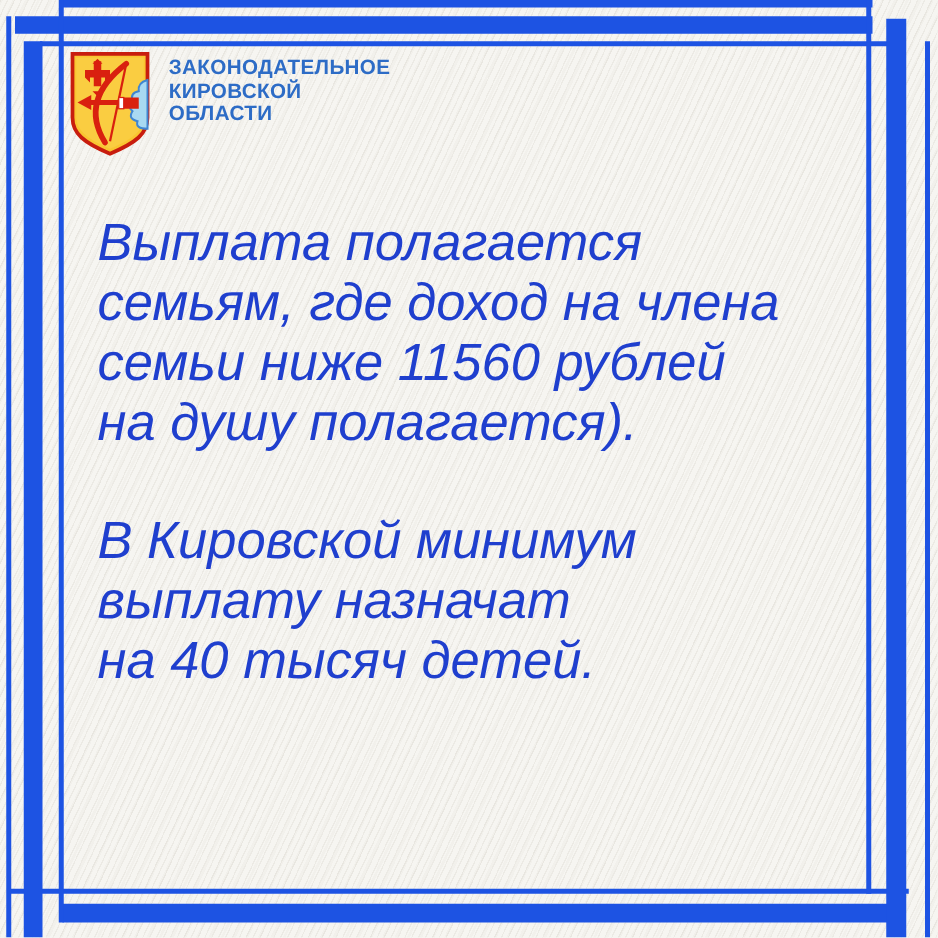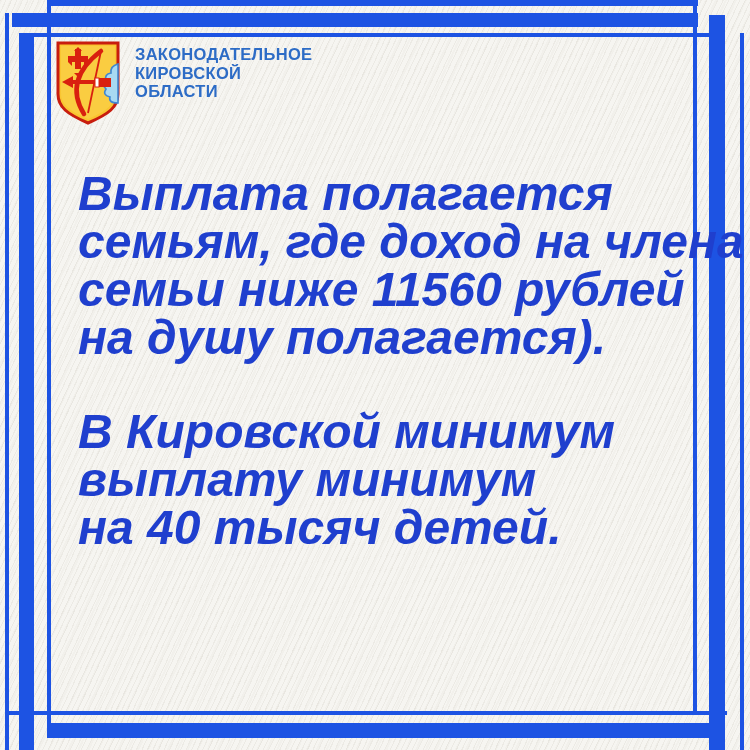--- a/index.html
+++ b/index.html
@@ -40,22 +40,22 @@
     margin-left:14px;padding-top:5px;
     color:var(--logo-text-blue,#2d6cc6);
     font-weight:bold;font-size:16.5px;line-height:18.5px;
     letter-spacing:0.3px;
   }
   .org-name span{display:block;}
 
   .main-text{
     position:absolute;left:78px;top:170px;width:620px;
     color:var(--text-blue,#1f3fce);
-    font-weight:bold;font-style:italic;
-    font-size:48px;line-height:48px;
+    font-weight:normal;font-style:italic;
+    font-size:42px;line-height:48px;
   }
   .main-text .para{margin:0 0 46px 0;}
   .main-text .para span{display:block;white-space:nowrap;}
 </style>
 </head>
 <body>
 
 <div class="canvas">
 
   <div class="fl fl-top-cut"></div>
@@ -99,18 +99,18 @@
 
   <div class="main-text">
     <p class="para">
       <span>Выплата полагается</span>
       <span>семьям, где доход на члена</span>
       <span>семьи ниже 11560 рублей</span>
       <span>на душу полагается).</span>
     </p>
     <p class="para">
       <span>В Кировской минимум</span>
-      <span>выплату минимум</span>
+      <span>выплату назначат</span>
       <span>на 40 тысяч детей.</span>
     </p>
   </div>
 
 </div>
 
 </body></html>

